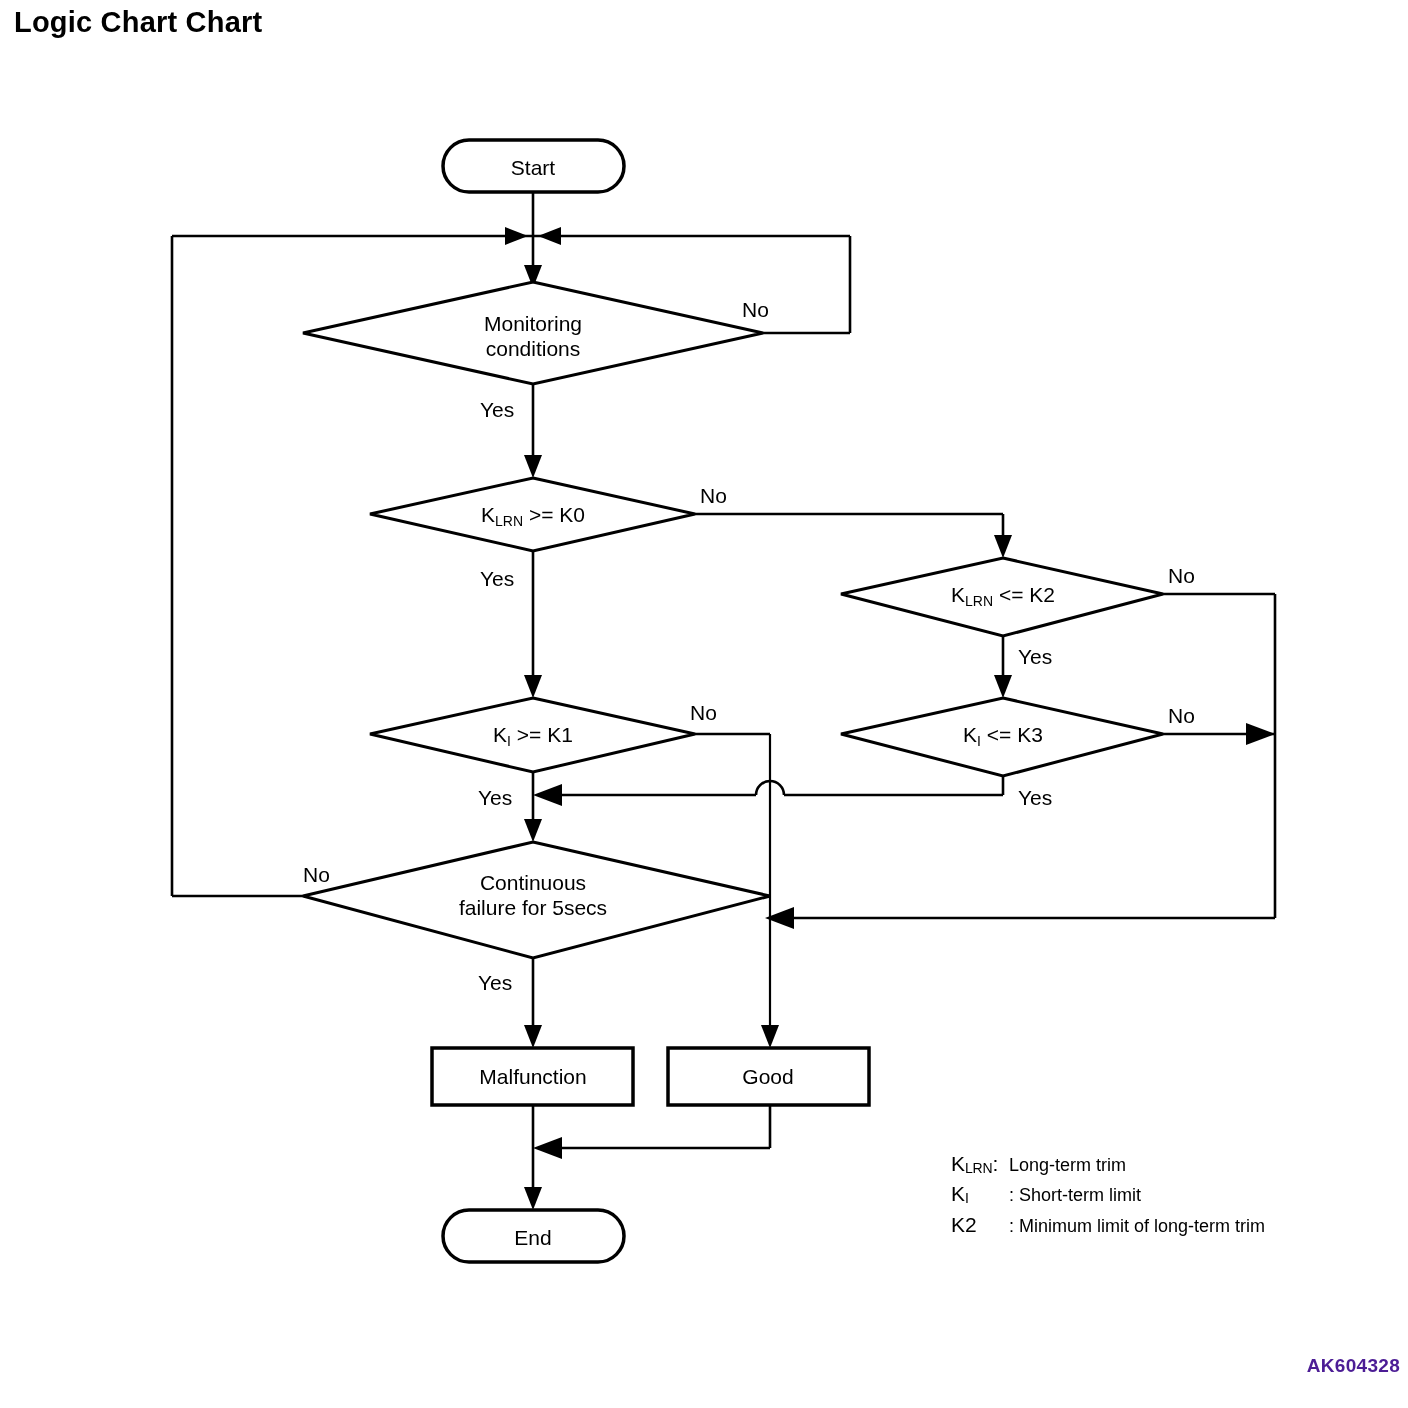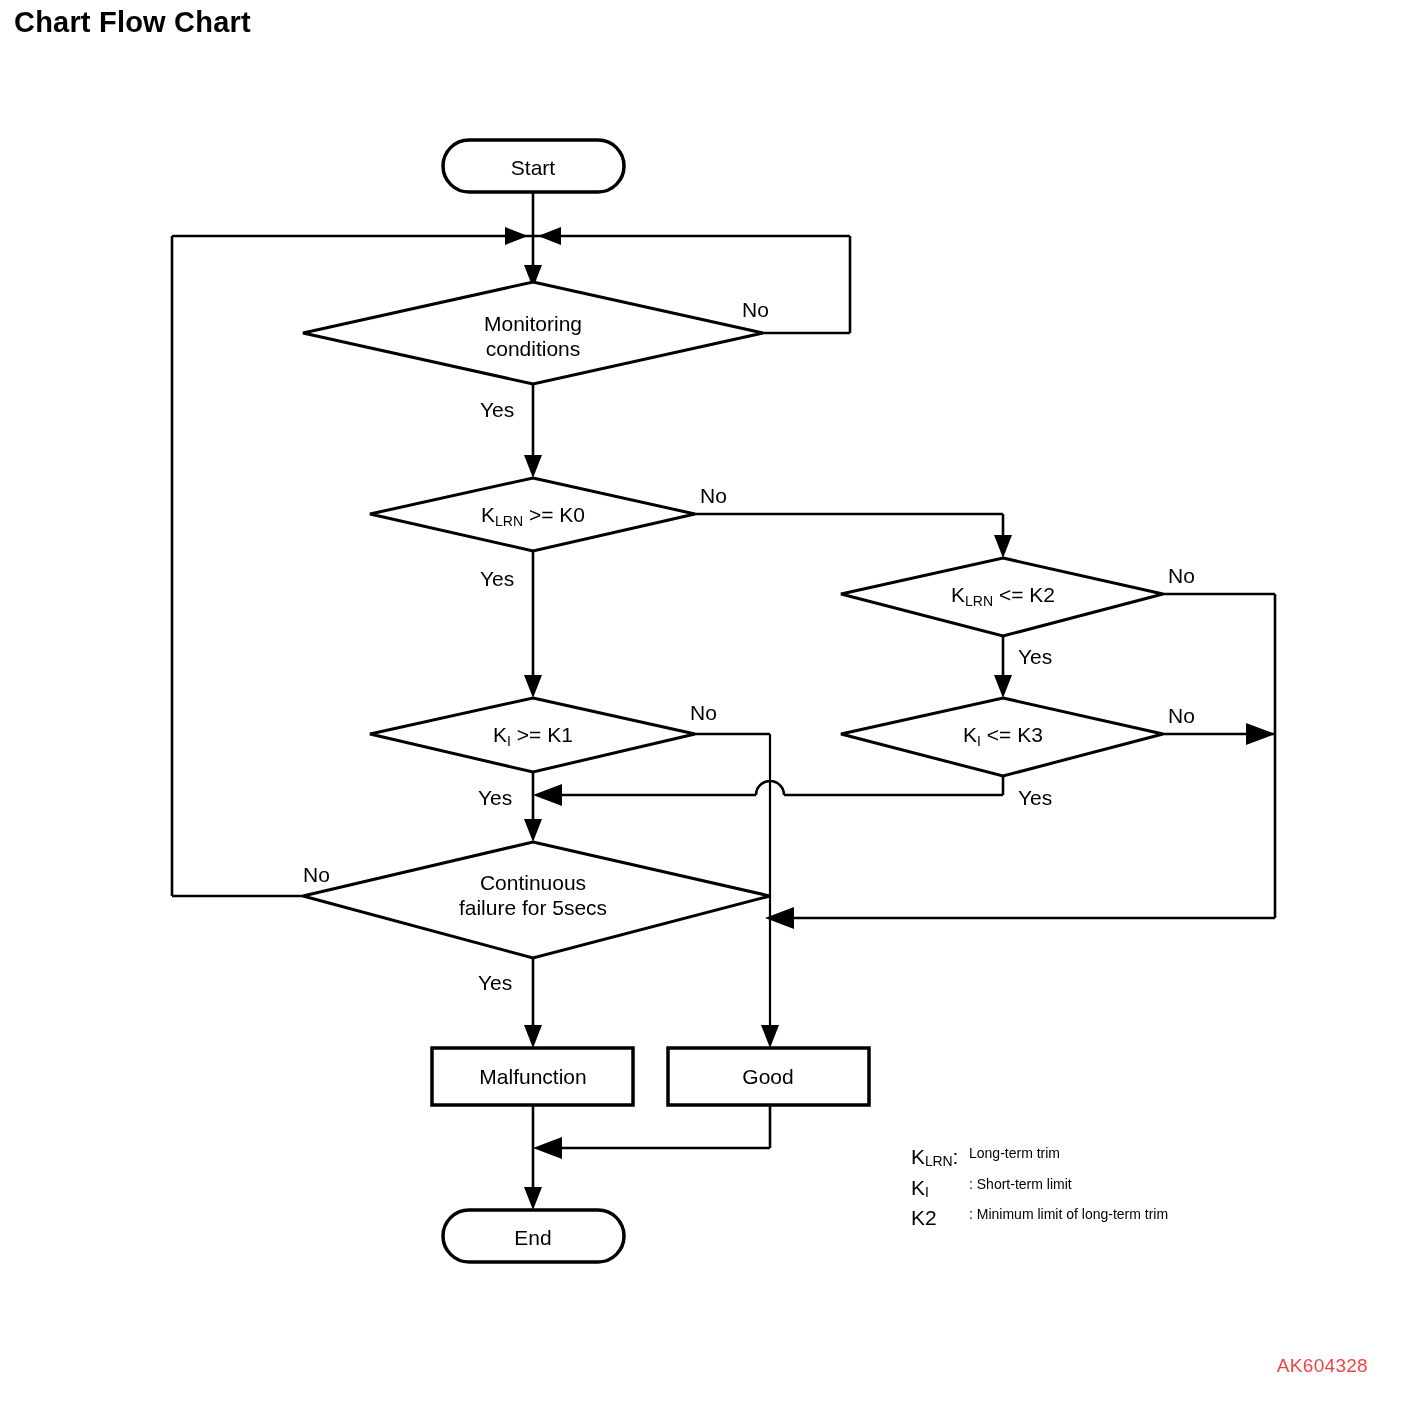--- a/index.html
+++ b/index.html
@@ -19,75 +19,76 @@
     position: absolute;
     left: 14px;
     top: 6px;
     font-size: 29px;
     font-weight: bold;
     letter-spacing: 0.2px;
     color: #000000;
   }
   #drawing-code {
     position: absolute;
-    right: 40px;
+    right: 8px;
     top: 1355px;
     font-size: 19px;
-    font-weight: normal;
+    font-weight: bold;
     letter-spacing: 0.3px;
-    color: #ef4444;
+    color: #4c1d95;
   }
   #legend {
     position: absolute;
     left: 911px;
     top: 1145px;
     font-size: 21px;
     color: #000000;
   }
   .legend-row {
     display: flex;
-    align-items: flex-start;
+    align-items: flex-end;
     height: 30.5px;
     white-space: nowrap;
+    margin-left: 40px;
   }
   .legend-sym {
     display: inline-block;
     width: 58px;
     flex: 0 0 58px;
     font-size: 21px;
   }
   .legend-sym sub {
     font-size: 14px;
     vertical-align: baseline;
     position: relative;
     top: 2px;
     letter-spacing: -0.2px;
   }
   .legend-desc {
-    font-size: 14px;
+    font-size: 18px;
   }
   svg#flow { position: absolute; left: 0; top: 0; }
   svg#flow text { font-family: "Liberation Sans", sans-serif; fill: #000000; }
   .node-label { font-size: 21px; text-anchor: middle; }
   .node-label tspan.sub { font-size: 14px; }
   .branch-label { font-size: 21px; }
   .shape { fill: #ffffff; stroke: #000000; }
   .dia { stroke-width: 3; }
   .box { stroke-width: 3.5; }
   .term { stroke-width: 3.5; }
   .ln { stroke: #000000; stroke-width: 2.6; fill: none; }
   .ln-thin { stroke: #000000; stroke-width: 2.2; fill: none; }
   .ahead { fill: #000000; stroke: none; }
 </style>
 </head>
 <body>
 
 <div id="page">
 
-  <div id="chart-title">Chart Flow Chart</div>
+  <div id="chart-title">Logic Chart Chart</div>
 
   <svg id="flow" width="1408" height="1408" viewBox="0 0 1408 1408">
 
     <line class="ln" x1="533" y1="192" x2="533" y2="236"></line>
 
     <line class="ln" x1="533" y1="236" x2="533" y2="282"></line>
     <polygon class="ahead" points="533,288 524,265 542,265"></polygon>
 
     <line class="ln" x1="172" y1="236" x2="172" y2="896"></line>
     <line class="ln" x1="172" y1="236" x2="533" y2="236"></line>

